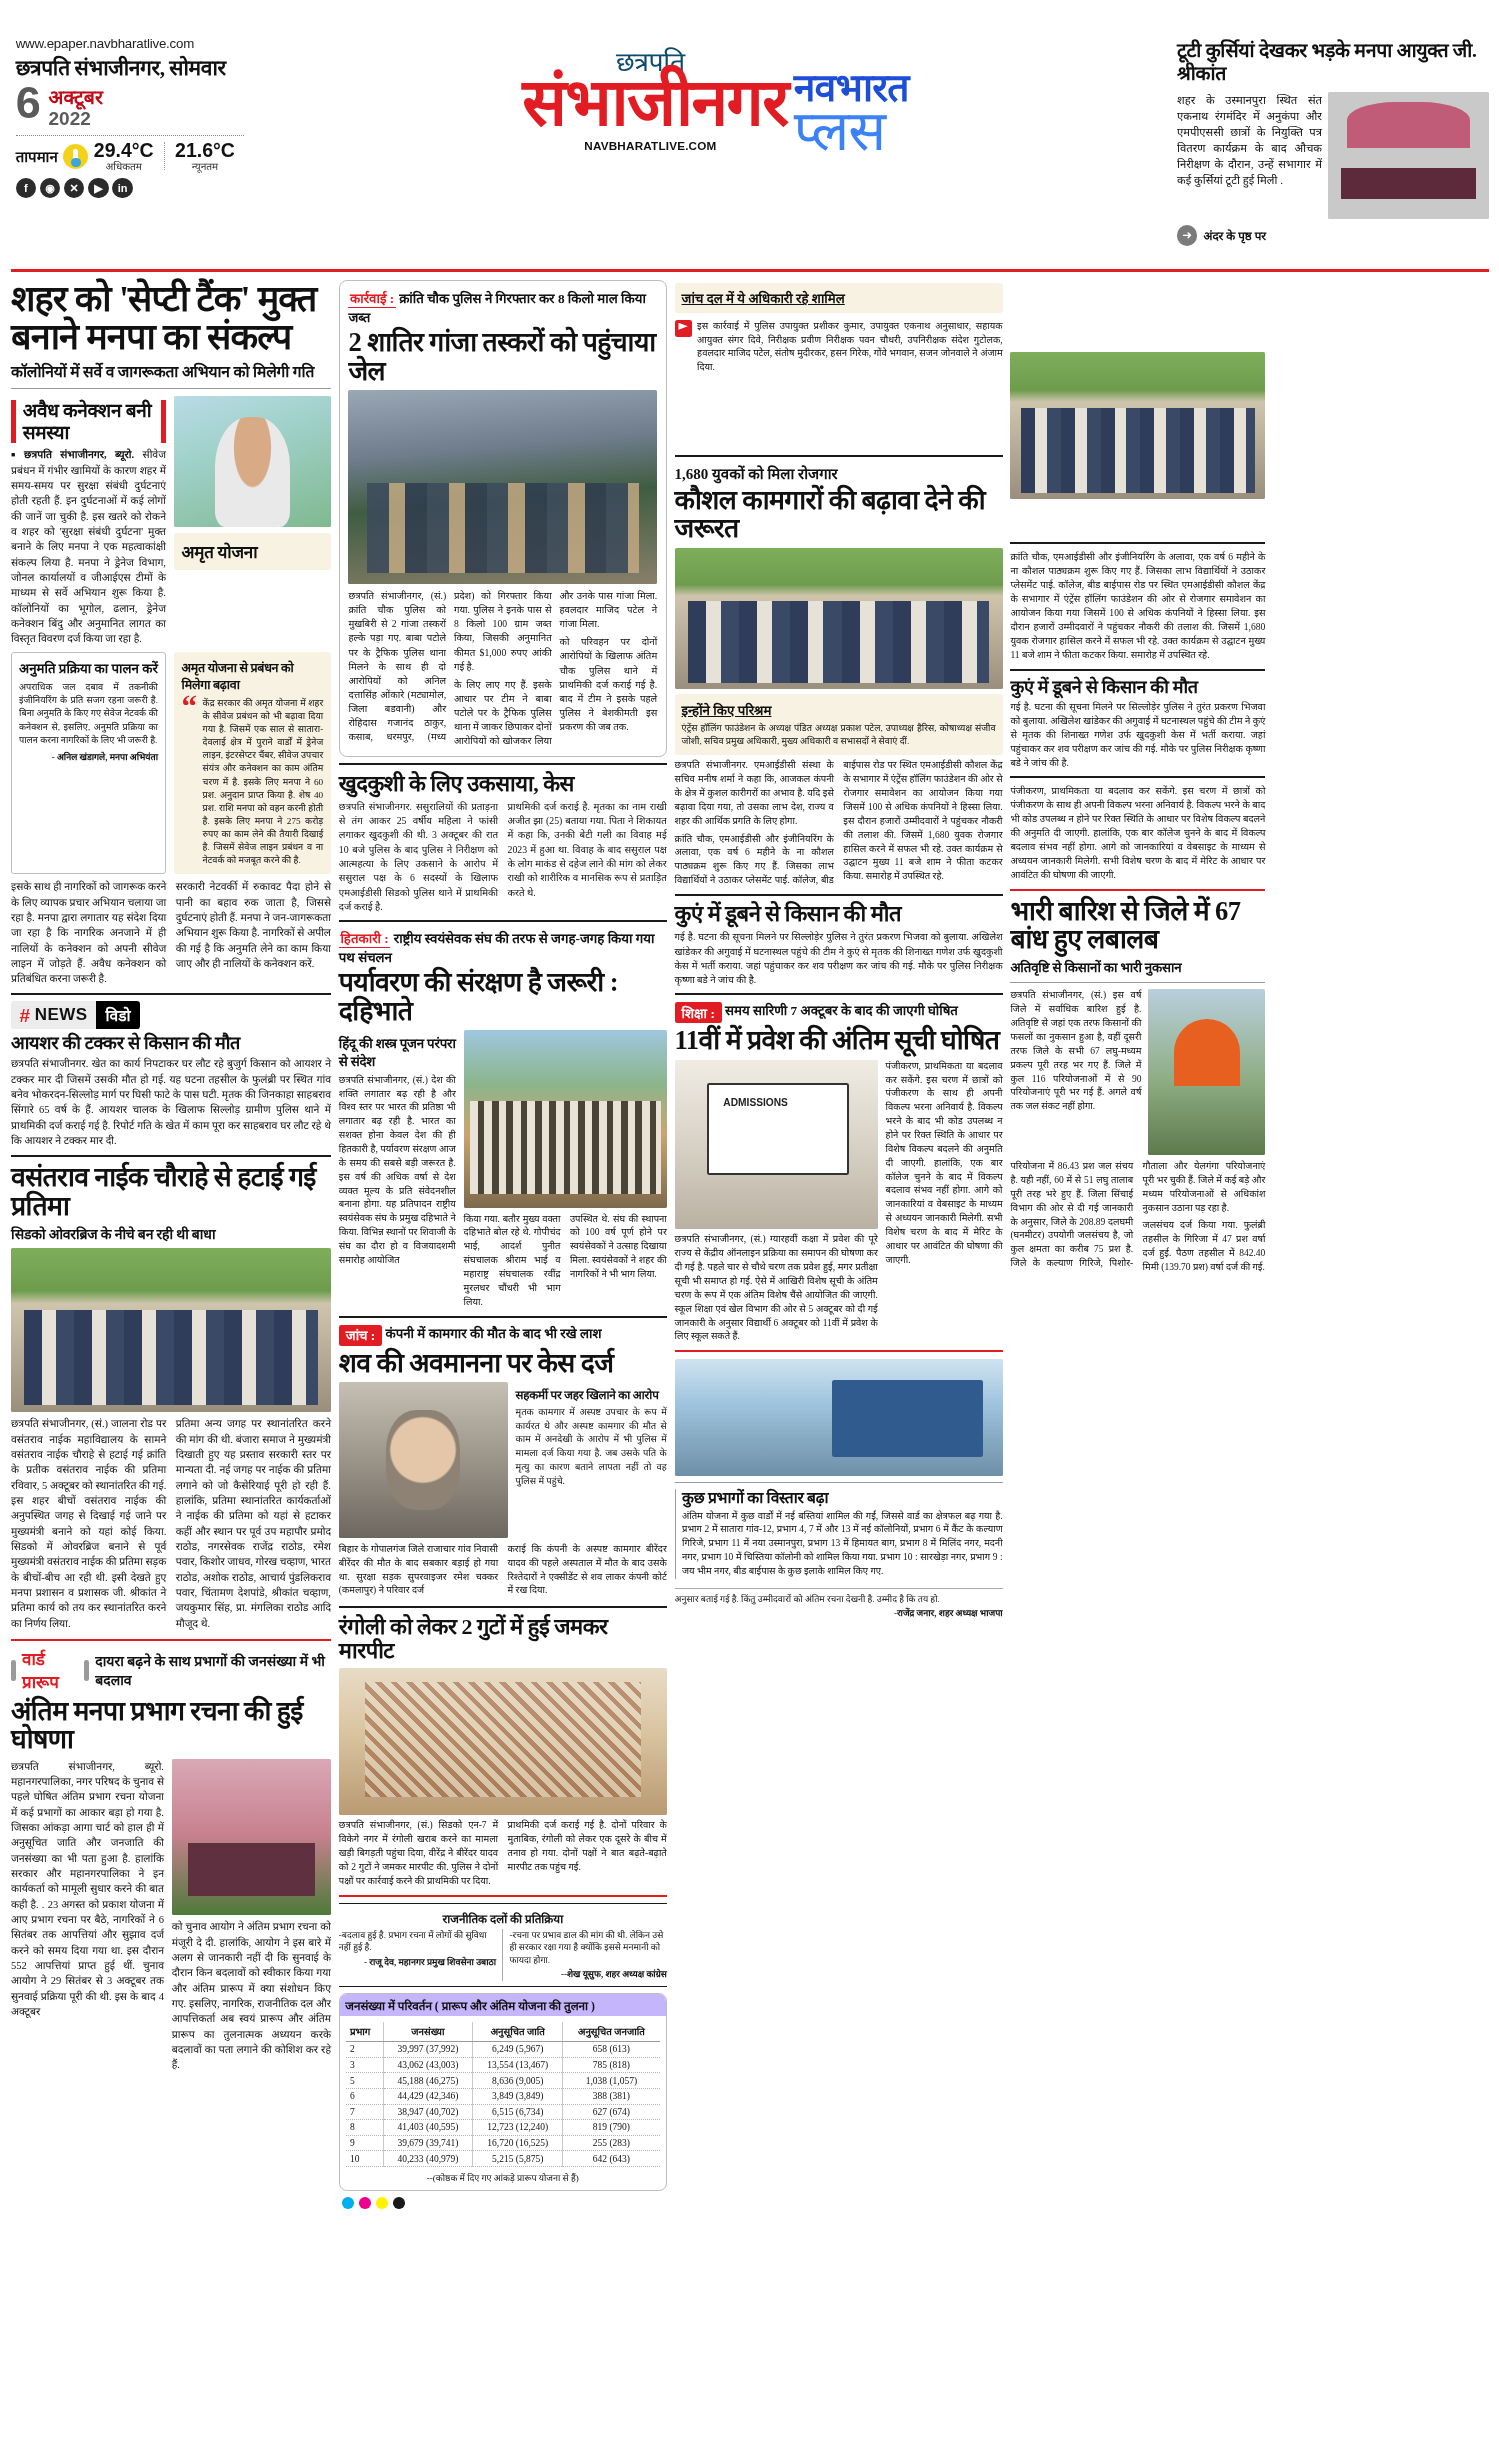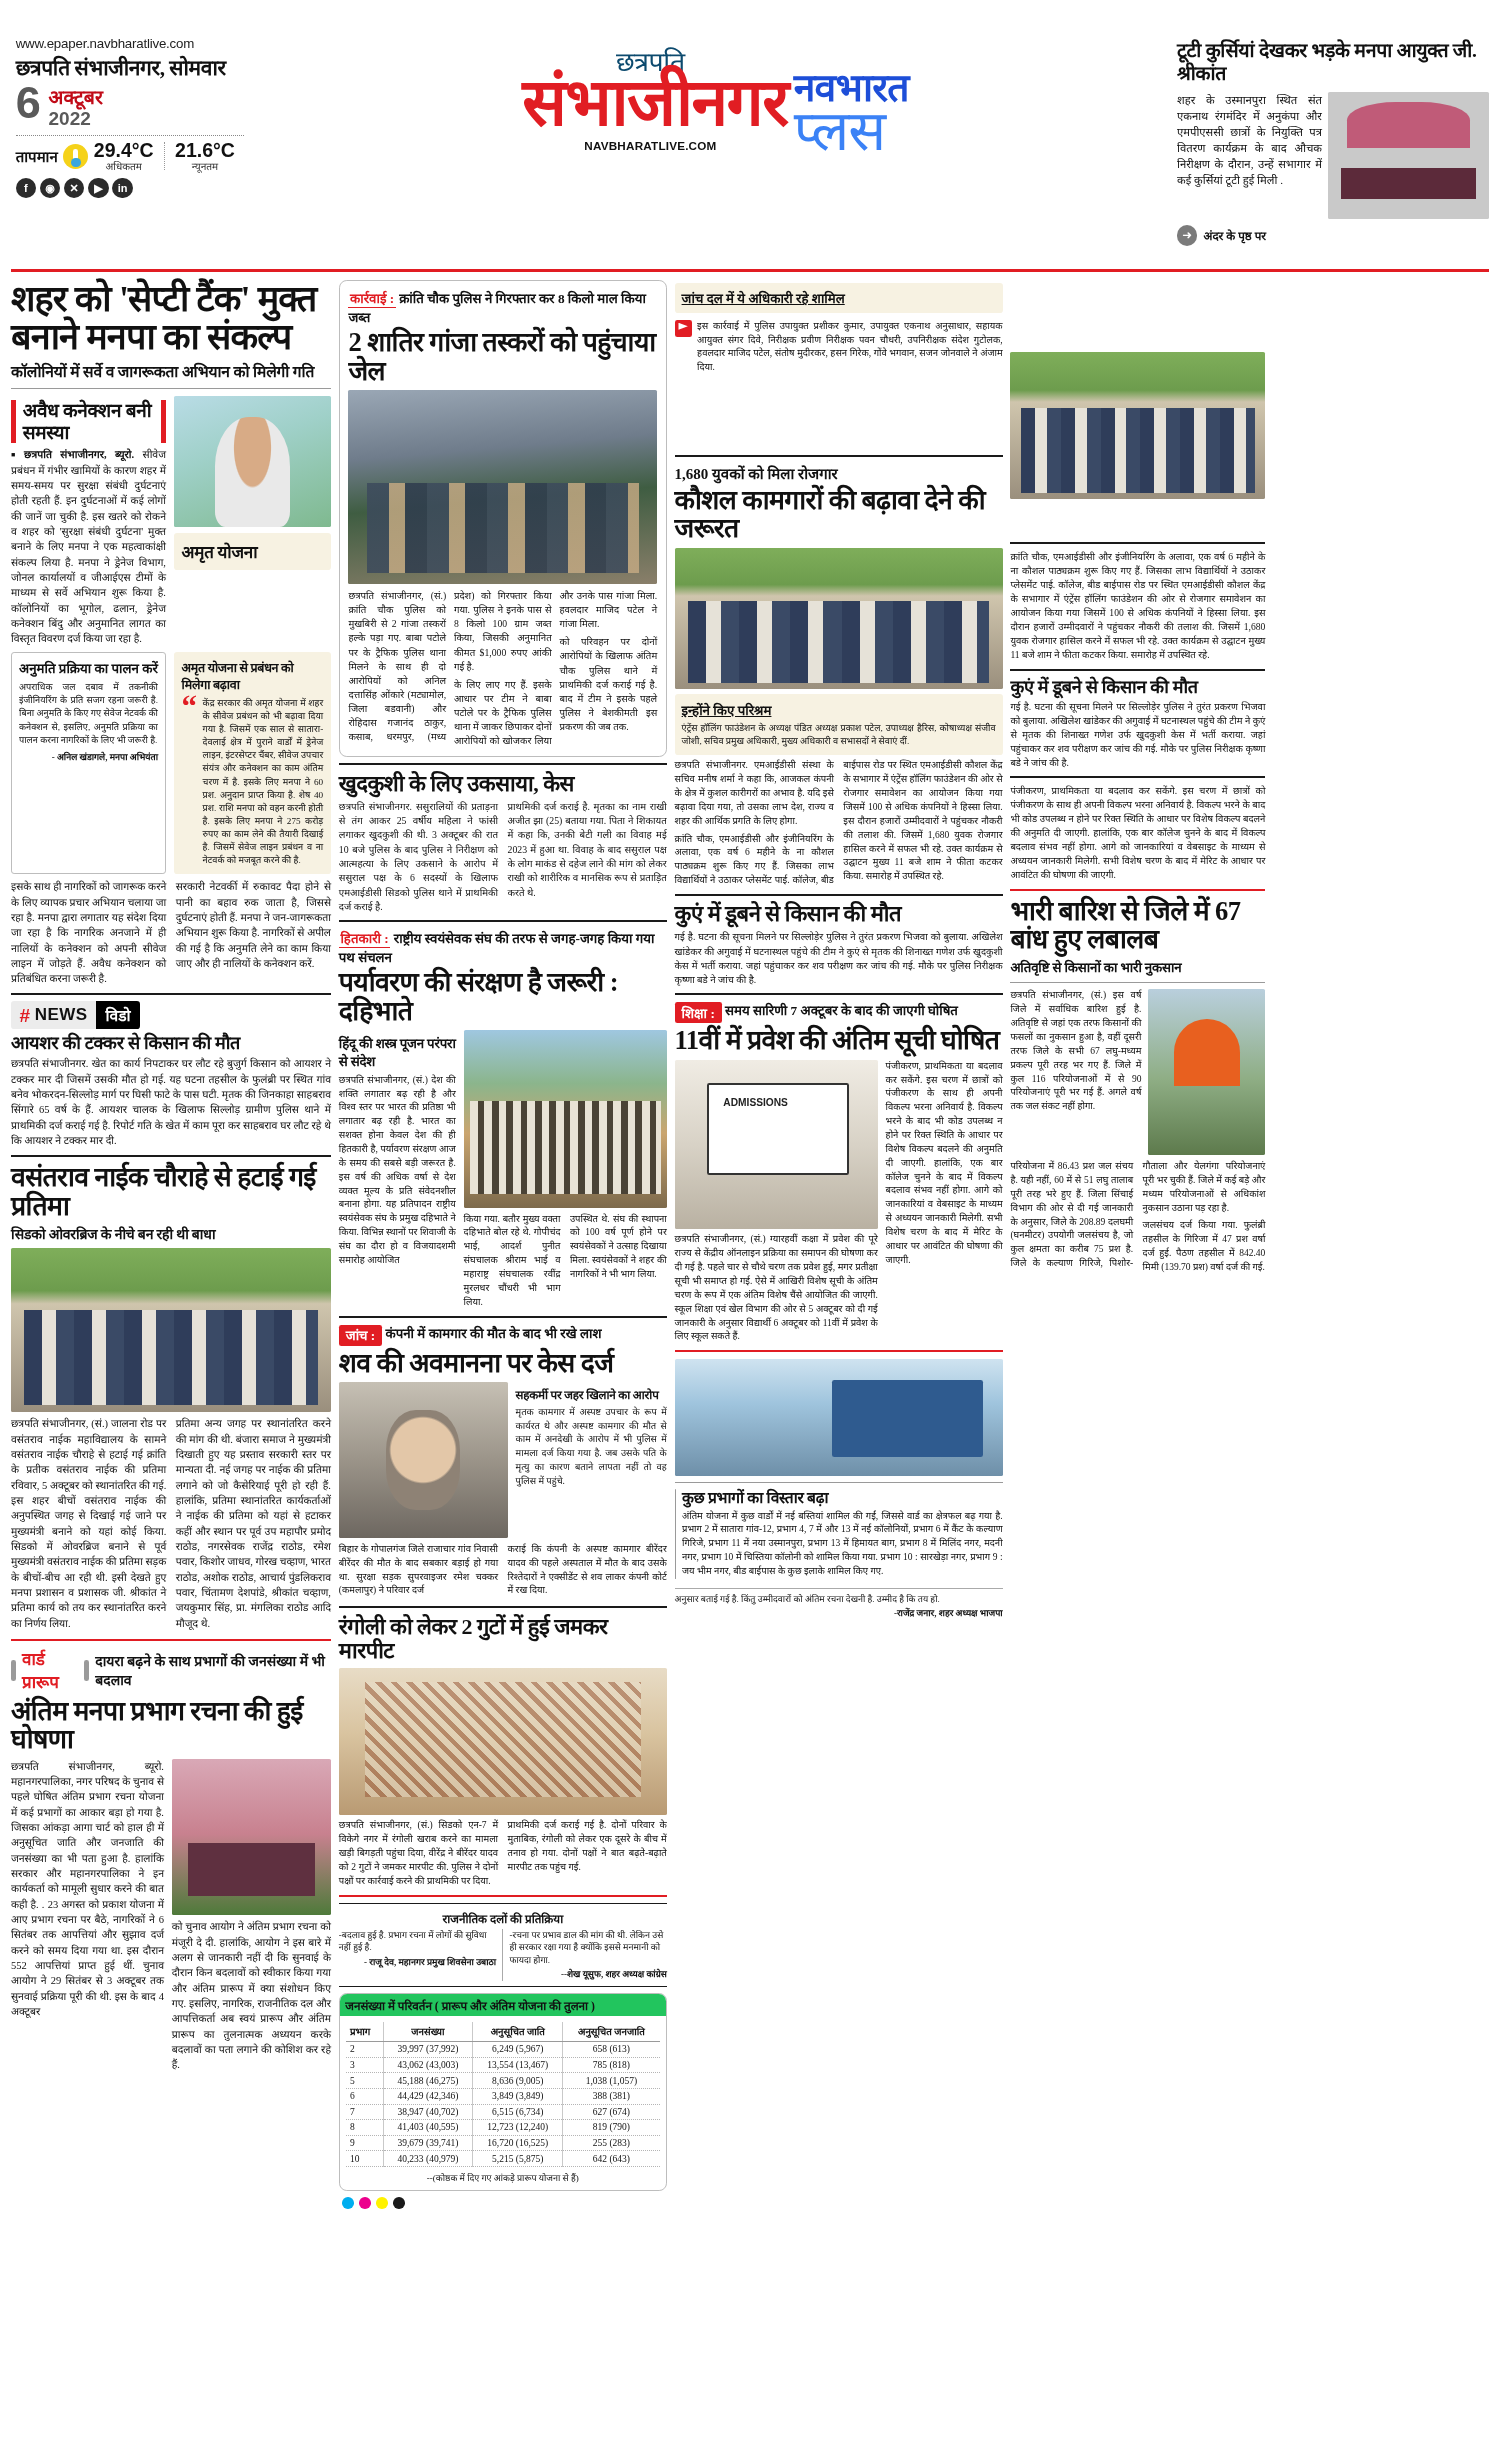--- a/index.html
+++ b/index.html
@@ -140,21 +140,21 @@
   
   .taglabel { display:inline-block; background:#e11d23; color:#fff; font-size:13.3px; font-weight:800; padding: 1.6px 7px; border-radius: 2.3px; vertical-align: middle; }
   .tagline { font-size: 13.3px; font-weight: 700; }
 
   .wardtag { display:inline-flex; align-items:center; gap:6.2px; }
   .greybar { width: 5.5px; height: 20.3px; background: #9a9a9a; border-radius: 2.3px; }
   .wardred { color: #e11d23; font-size: 17px; font-weight: 800; }
 
   
   .tbl-wrap { border: 0.8px solid #bdbdbd; border-radius: 7.8px; padding: 6.2px; margin-top: 6.2px; }
-  .tbl-title { background: #22c55e; font-size: 11.7px; font-weight: 800; padding: 3.1px 5.5px; margin: -6.2px -6.2px 5.5px -6.2px; border-radius: 7px 7px 0 0; white-space: nowrap; overflow: hidden; }
+  .tbl-title { background: #c4b5fd; font-size: 11.7px; font-weight: 800; padding: 3.1px 5.5px; margin: -6.2px -6.2px 5.5px -6.2px; border-radius: 7px 7px 0 0; white-space: nowrap; overflow: hidden; }
   table.pop { width: 100%; border-collapse: collapse; font-size: 9.5px; }
   table.pop th { font-weight: 700; text-align: left; padding: 3.1px 3.9px; border-bottom: 0.8px solid #9a9a9a; font-size: 9.8px; }
   table.pop td { padding: 2.3px 3.9px; border-bottom: 0.8px dotted #b5b5b5; }
   table.pop td:not(:first-child) { text-align: center; }
   table.pop th:not(:first-child) { text-align: center; }
   table.pop th + th, table.pop td + td { border-left: 0.8px solid #c9c9c9; }
   .tbl-note { font-size: 9px; text-align: center; margin-top: 3.9px; }
 
   
   .cmyk { display: flex; gap: 5.5px; margin-top: 6.2px; padding-left: 3.1px; }

